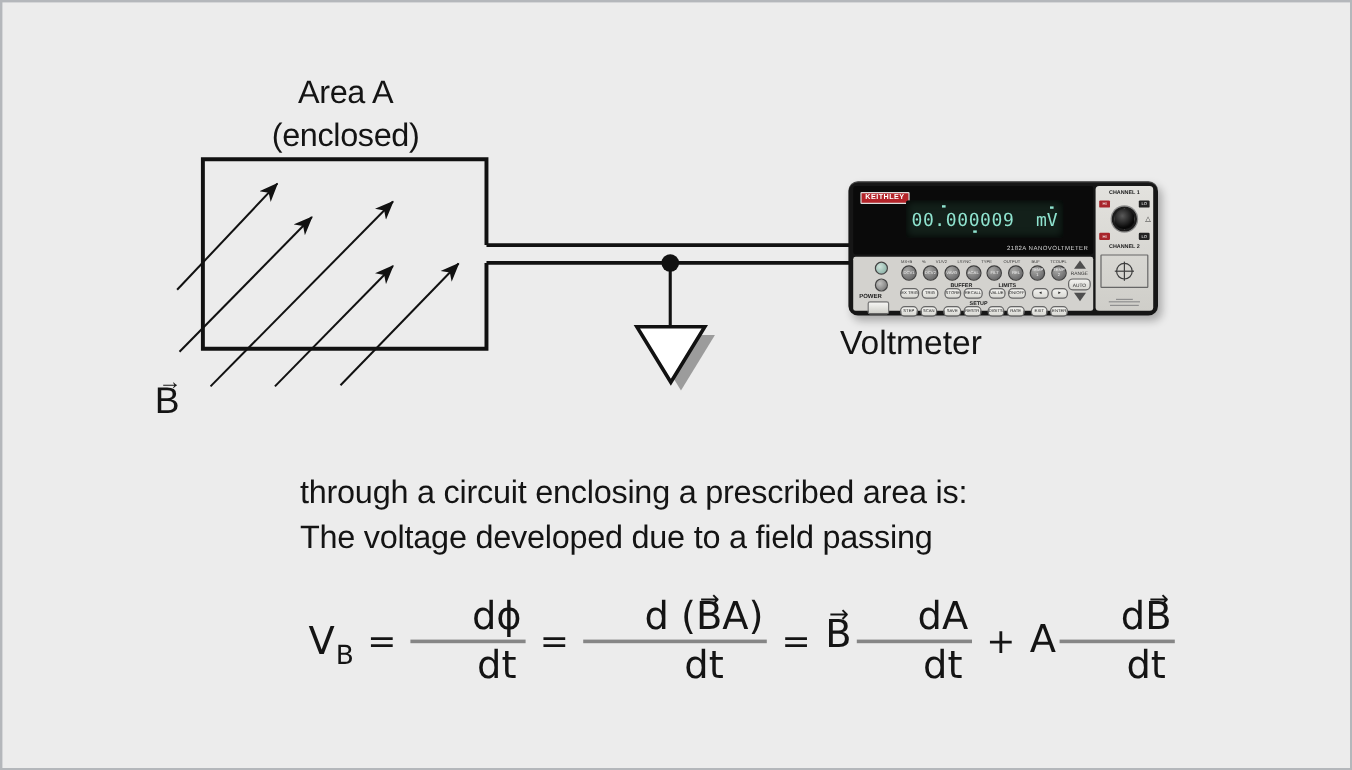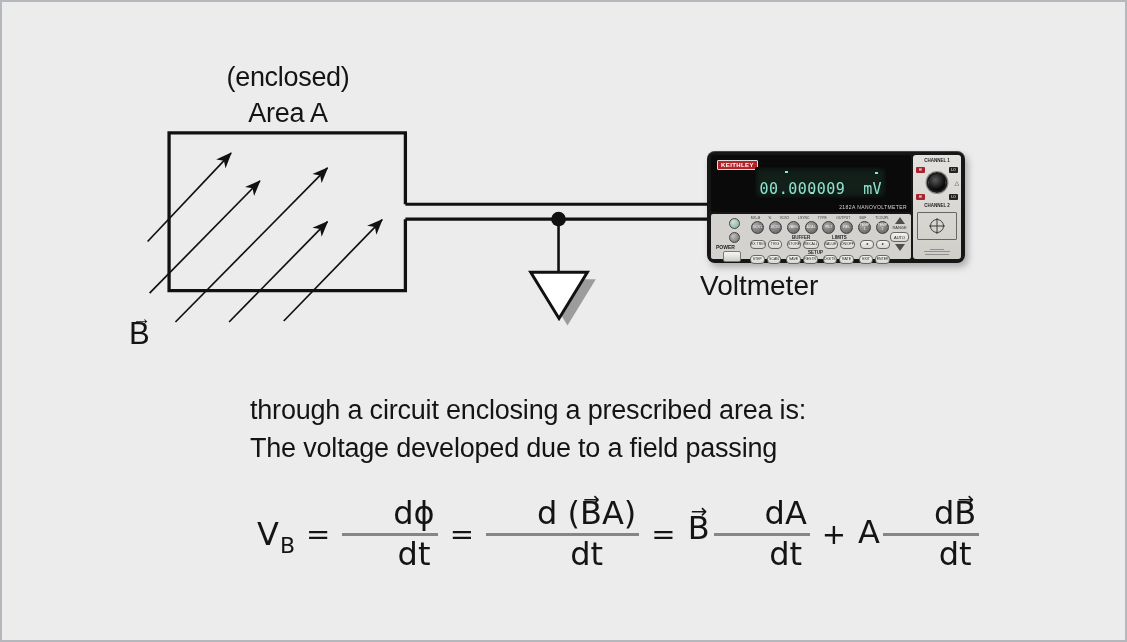--- a/index.html
+++ b/index.html
@@ -35,21 +35,21 @@
 
   
   .vm { position:absolute; left:705px; top:149px; width:258px; height:112px; background:#161616;
     border-radius:8px; box-shadow:3px 4px 7px rgba(0,0,0,.28), inset 0 1px 0 rgba(255,255,255,.2); }
   .vm-inner { position:absolute; left:4px; top:4px; right:4px; bottom:4px; display:flex; }
   .vm-main { width:200px; display:flex; flex-direction:column; position:relative; }
   .vm-display { height:57px; background:#0a0a0a; position:relative; border-radius:2px; }
   .vm-brand { position:absolute; left:6px; top:5px; background:#b3242a; color:#fff; font-size:6px;
     font-weight:bold; padding:1px 3px; letter-spacing:.4px; border:1px solid #ddd; border-radius:1px; }
   .vm-lcd { position:absolute; left:44px; top:12px; width:131px; height:31px; background:#13201a;
-    border-radius:2px; box-shadow:inset 0 0 7px #000; display:flex; align-items:flex-end; justify-content:center;
+    border-radius:2px; box-shadow:inset 0 0 7px #000; display:flex; align-items:center; justify-content:center;
     color:#8fe3cf; font-family:"DejaVu Sans Mono", monospace; }
   .vm-digits { font-size:15px; letter-spacing:.5px; }
   .vm-units { font-size:15px; margin-left:2px;padding-left:16px; }
   .ann { position:absolute; width:3px; height:2px; background:#8fe3cf; }
   .ann1 { left:30px; top:4px; } .ann2 { left:56px; bottom:4px; } .ann3 { right:8px; top:5px; }
   .vm-model { position:absolute; right:4px; bottom:2px; color:#d6d6d6; font-size:5px; letter-spacing:.4px; }
   .vm-panel { flex:1; background:#d3d2ce; margin-top:2px; border-radius:2px; position:relative;
     font-family:"Liberation Sans",sans-serif; }
 
   .vm-power { position:absolute; left:3px; top:1px; width:32px; height:100%; }
@@ -129,22 +129,22 @@
     <path d="M 404.4 203.5 V 131.6 H 166.6 V 290.4 H 404.4 V 218.5" fill="none" stroke="#111" stroke-width="3.3"></path>
     <line x1="404.4" y1="203.5" x2="714" y2="203.5" stroke="#111" stroke-width="3.2"></line>
     <line x1="404.4" y1="218.5" x2="714" y2="218.5" stroke="#111" stroke-width="3.2"></line>
     <line x1="558.5" y1="219" x2="558.5" y2="273.5" stroke="#111" stroke-width="2.6"></line>
     <circle cx="558.5" cy="218.5" r="7.4" fill="#111"></circle>
     <polygon points="539,279 596,279 567.5,325.5" fill="#9c9c9c"></polygon>
     <polygon points="530.5,272 587.5,272 559,318.5" fill="#ffffff" stroke="#111" stroke-width="3"></polygon>
   </svg>
 
   <div class="area-label">
+    <div>Area A</div>
     <div>(enclosed)</div>
-    <div>Area A</div>
   </div>
 
   <div class="b-label">
     <span class="vec"><span class="vec-arrow">→</span><span>B</span></span>
   </div>
 
   <div class="vm">
     <div class="vm-inner">
       <div class="vm-main">
         <div class="vm-display">

